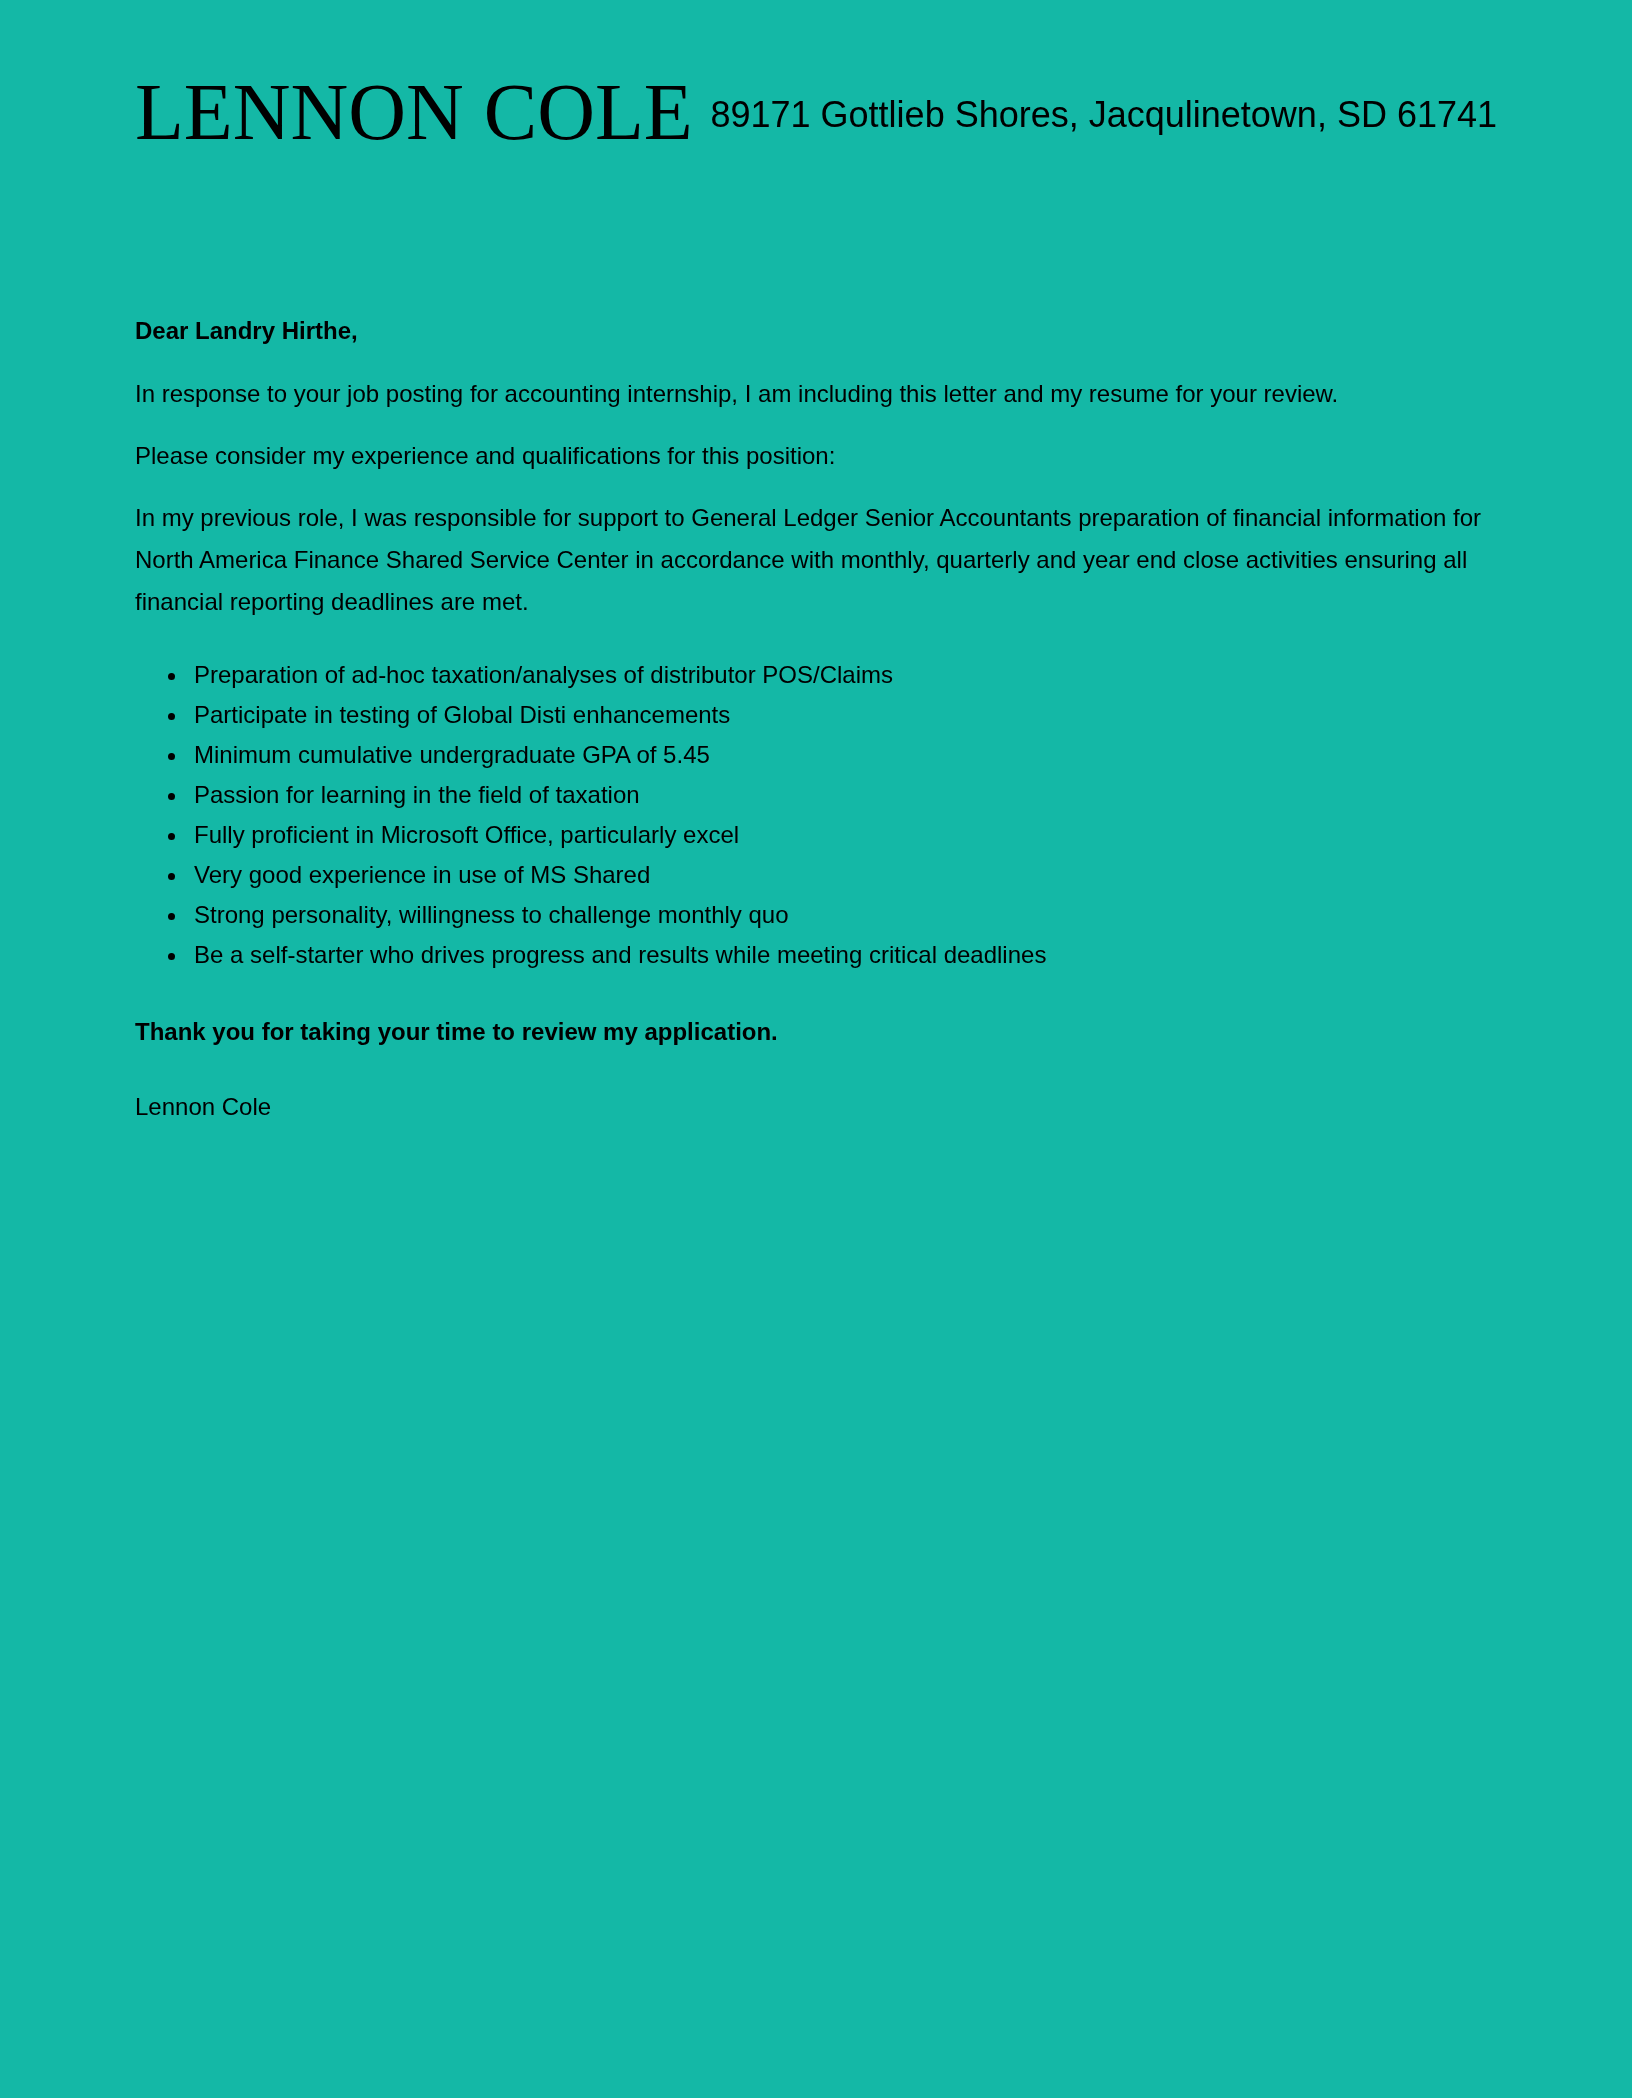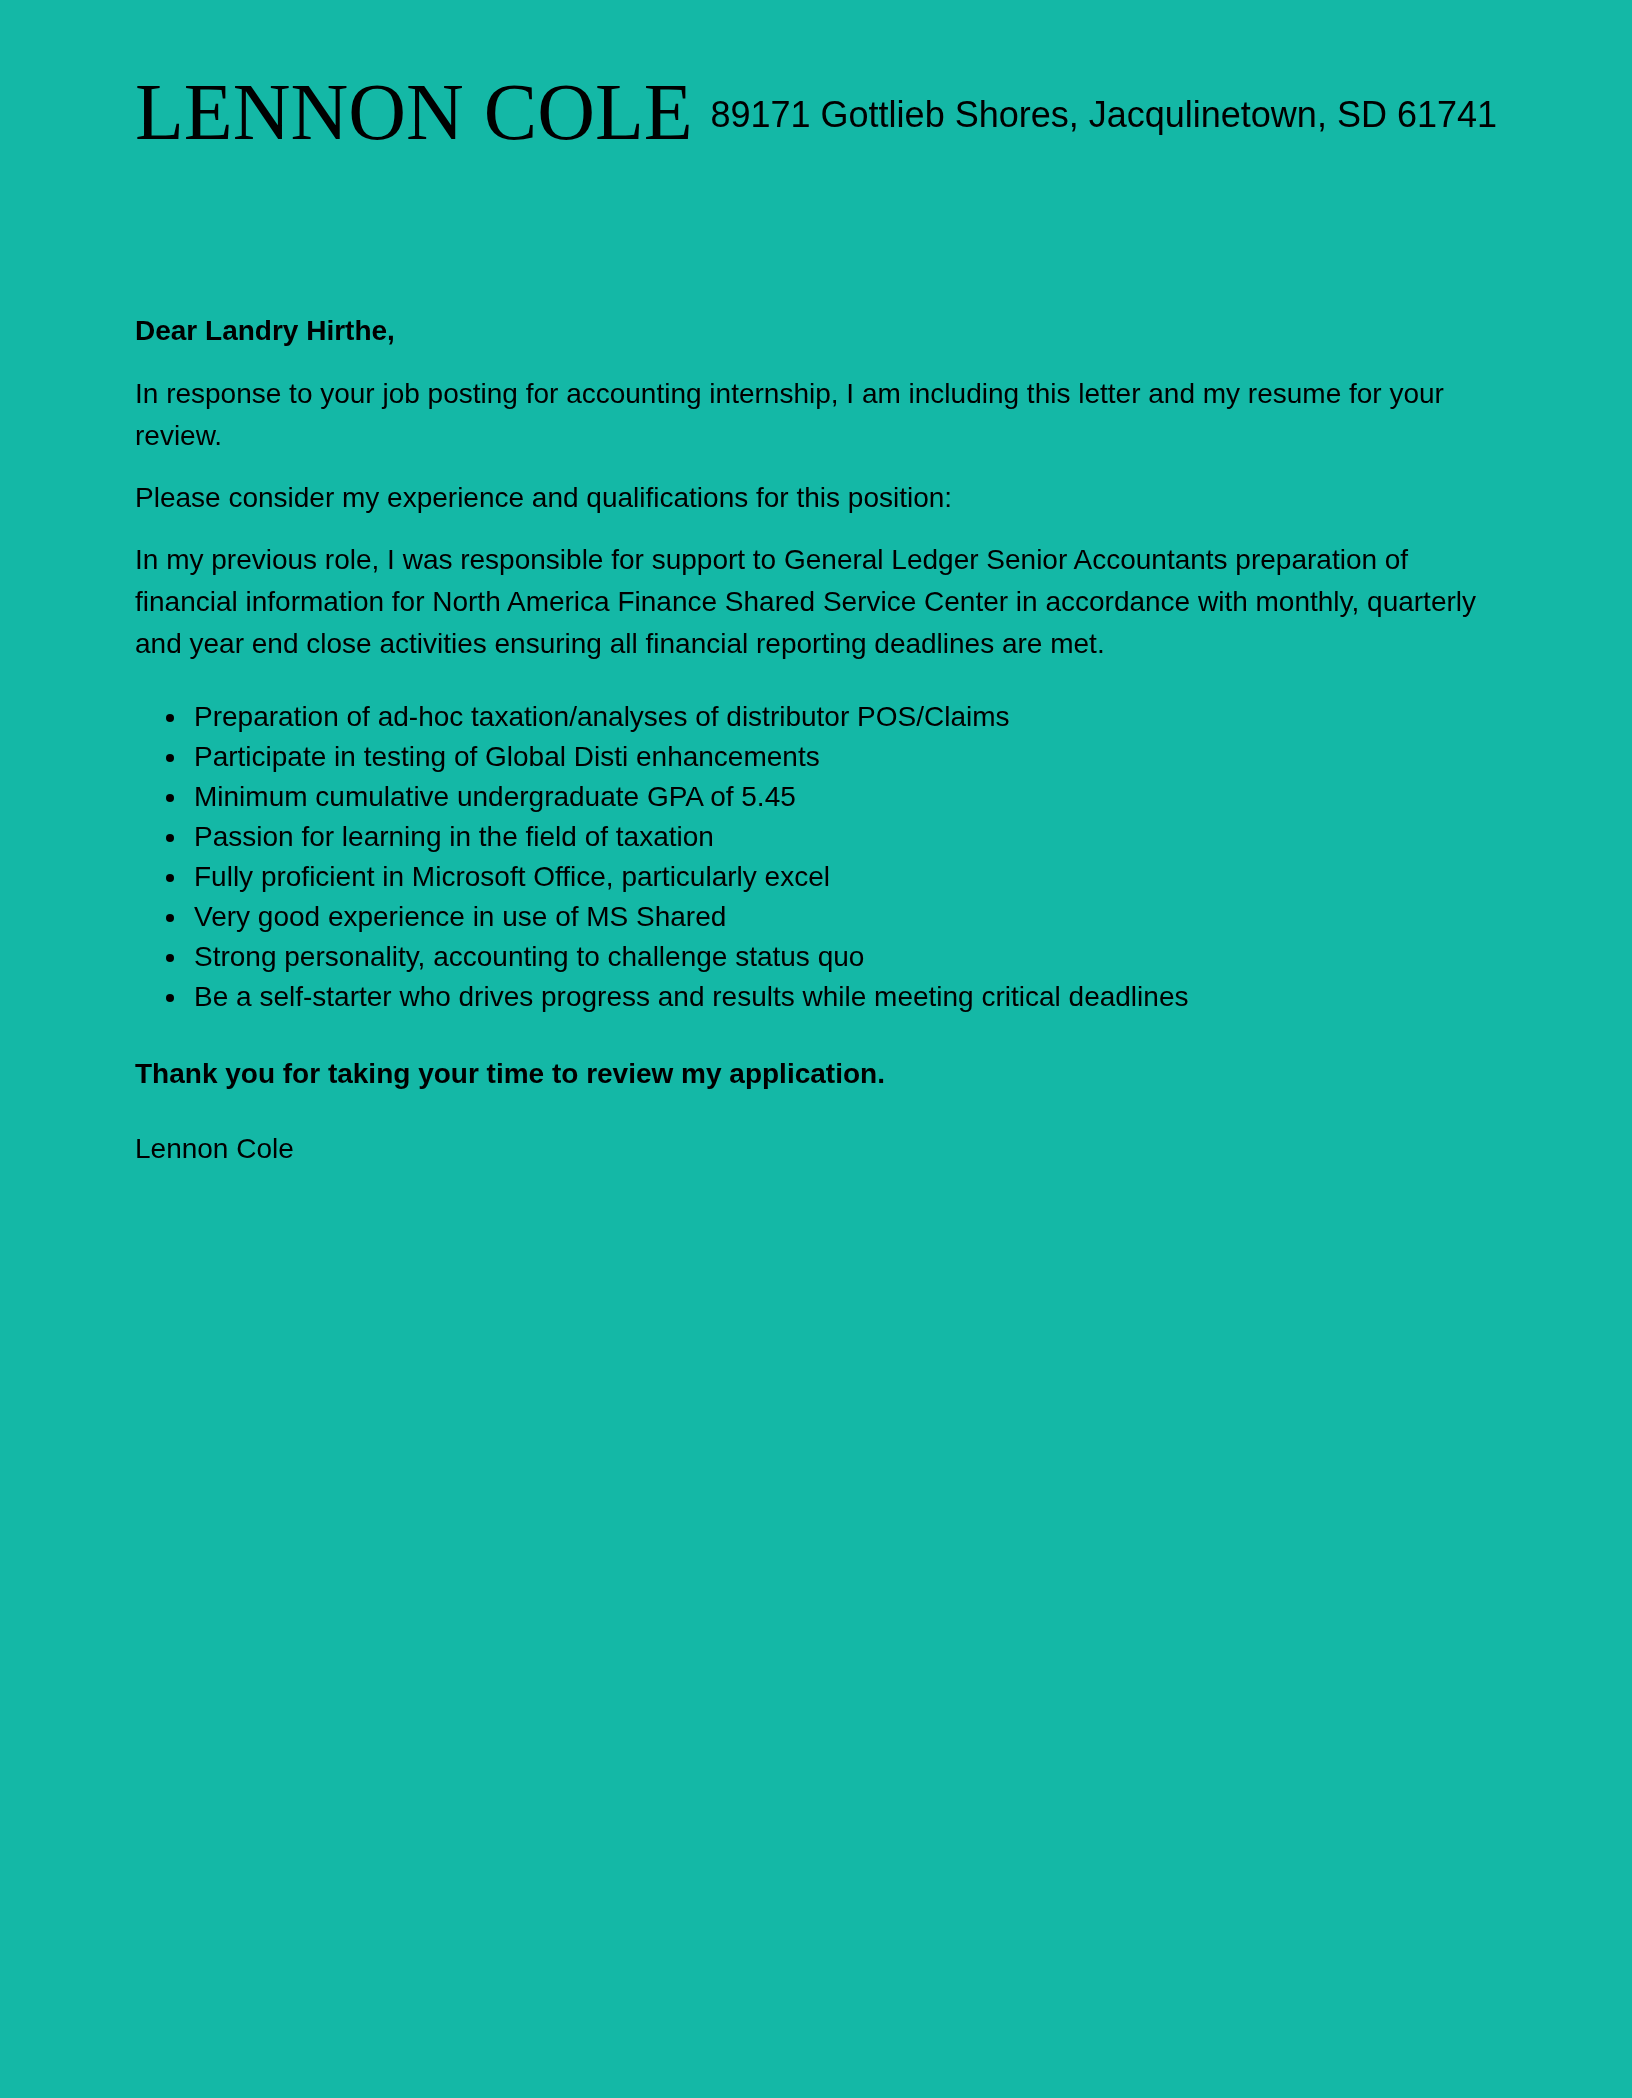--- a/index.html
+++ b/index.html
@@ -33,21 +33,21 @@
     white-space: nowrap;
   }
   .address {
     font-size: 36px;
     line-height: 1.2;
     white-space: nowrap;
     padding-top: 6px;
   }
   .letter {
     margin-top: 158px;
-    font-size: 28px;
+    font-size: 24px;
     line-height: 42px;
     max-width: 1364px;
   }
   .greeting {
     font-weight: 700;
     margin: 0 0 21px 0;
   }
   p.para {
     margin: 0 0 20px 0;
   }
@@ -88,21 +88,21 @@
 
     <p class="para">In my previous role, I was responsible for support to General Ledger Senior Accountants preparation of financial information for North America Finance Shared Service Center in accordance with monthly, quarterly and year end close activities ensuring all financial reporting deadlines are met.</p>
 
     <ul class="qualifications">
       <li>Preparation of ad-hoc taxation/analyses of distributor POS/Claims</li>
       <li>Participate in testing of Global Disti enhancements</li>
       <li>Minimum cumulative undergraduate GPA of 5.45</li>
       <li>Passion for learning in the field of taxation</li>
       <li>Fully proficient in Microsoft Office, particularly excel</li>
       <li>Very good experience in use of MS Shared</li>
-      <li>Strong personality, accounting to challenge status quo</li>
+      <li>Strong personality, willingness to challenge monthly quo</li>
       <li>Be a self-starter who drives progress and results while meeting critical deadlines</li>
     </ul>
 
     <div class="thanks">Thank you for taking your time to review my application.</div>
 
     <div class="closing-block">
       <div>Lennon Cole</div>
     </div>
 
   </div>

